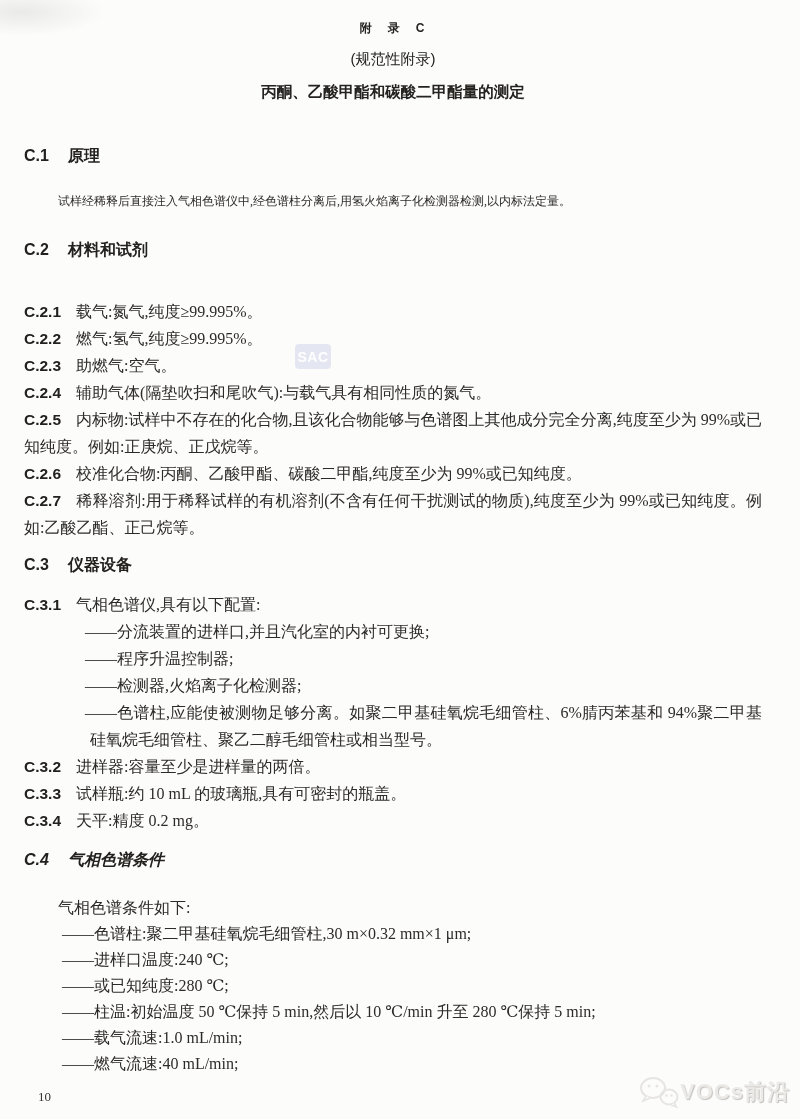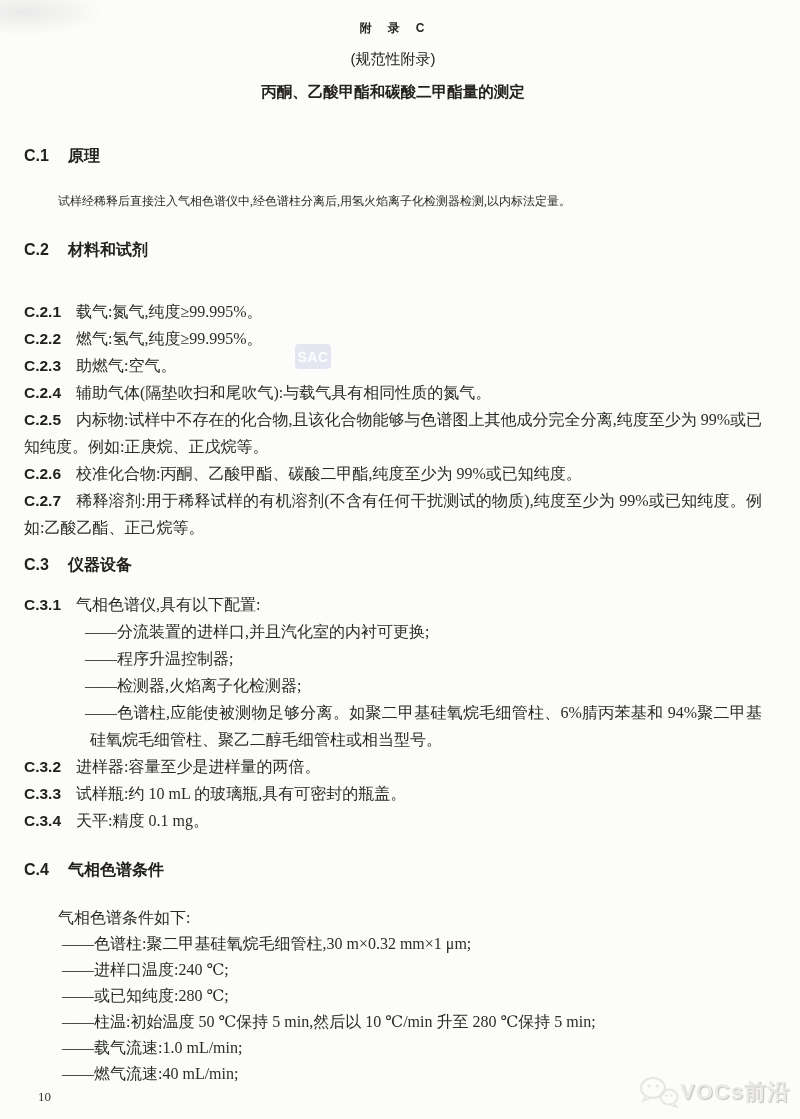--- a/index.html
+++ b/index.html
@@ -37,21 +37,21 @@
     font-family:"Liberation Sans","DejaVu Sans",sans-serif;
     font-weight:700;font-size:15.5px;line-height:20px;margin-top:13px;color:#252320;
   }
   h2.sec{
     font-family:"Liberation Sans","DejaVu Sans",sans-serif;
     font-weight:700;font-size:16px;line-height:20px;color:#23211e;margin:0;
   }
   h2.c1{margin-top:44px;}
   h2.c2{margin-top:26px;}
   h2.c3{margin-top:14px;}
-  h2.c4{margin-top:26px;}
+  h2.c4{margin-top:16px;font-style:italic;}
   .sec-num{margin-right:19px;}
   p{margin:0;}
   .para{
     font-size:12px;line-height:26px;text-align:justify;
   }
   .para.indent{text-indent:34px;}
   .c1-para{margin-top:22px;}
   .clauses{margin-top:38px;}
   .clause{
     font-size:16px;line-height:27px;text-align:justify;
@@ -123,21 +123,21 @@
   <h2 class="sec c3">
     <span class="sec-num">C.3</span><span>仪器设备</span>
   </h2>
   <p class="clause c31-lead"><span class="clause-num">C.3.1</span><span>气相色谱仪,具有以下配置:</span></p>
   <p class="dash deep">——分流装置的进样口,并且汽化室的内衬可更换;</p>
   <p class="dash deep">——程序升温控制器;</p>
   <p class="dash deep">——检测器,火焰离子化检测器;</p>
   <p class="dash deep">——色谱柱,应能使被测物足够分离。如聚二甲基硅氧烷毛细管柱、6%腈丙苯基和 94%聚二甲基硅氧烷毛细管柱、聚乙二醇毛细管柱或相当型号。</p>
   <p class="clause"><span class="clause-num">C.3.2</span><span>进样器:容量至少是进样量的两倍。</span></p>
   <p class="clause"><span class="clause-num">C.3.3</span><span>试样瓶:约 10 mL 的玻璃瓶,具有可密封的瓶盖。</span></p>
-  <p class="clause"><span class="clause-num">C.3.4</span><span>天平:精度 0.1 mg。</span></p>
+  <p class="clause"><span class="clause-num">C.3.4</span><span>天平:精度 0.2 mg。</span></p>
 
   <h2 class="sec c4">
     <span class="sec-num">C.4</span><span>气相色谱条件</span>
   </h2>
   <p class="c4-intro">气相色谱条件如下:</p>
   <p class="dash shallow">——色谱柱:聚二甲基硅氧烷毛细管柱,30 m×0.32 mm×1 μm;</p>
   <p class="dash shallow">——进样口温度:240 ℃;</p>
   <p class="dash shallow">——或已知纯度:280 ℃;</p>
   <p class="dash shallow">——柱温:初始温度 50 ℃保持 5 min,然后以 10 ℃/min 升至 280 ℃保持 5 min;</p>
   <p class="dash shallow">——载气流速:1.0 mL/min;</p>

